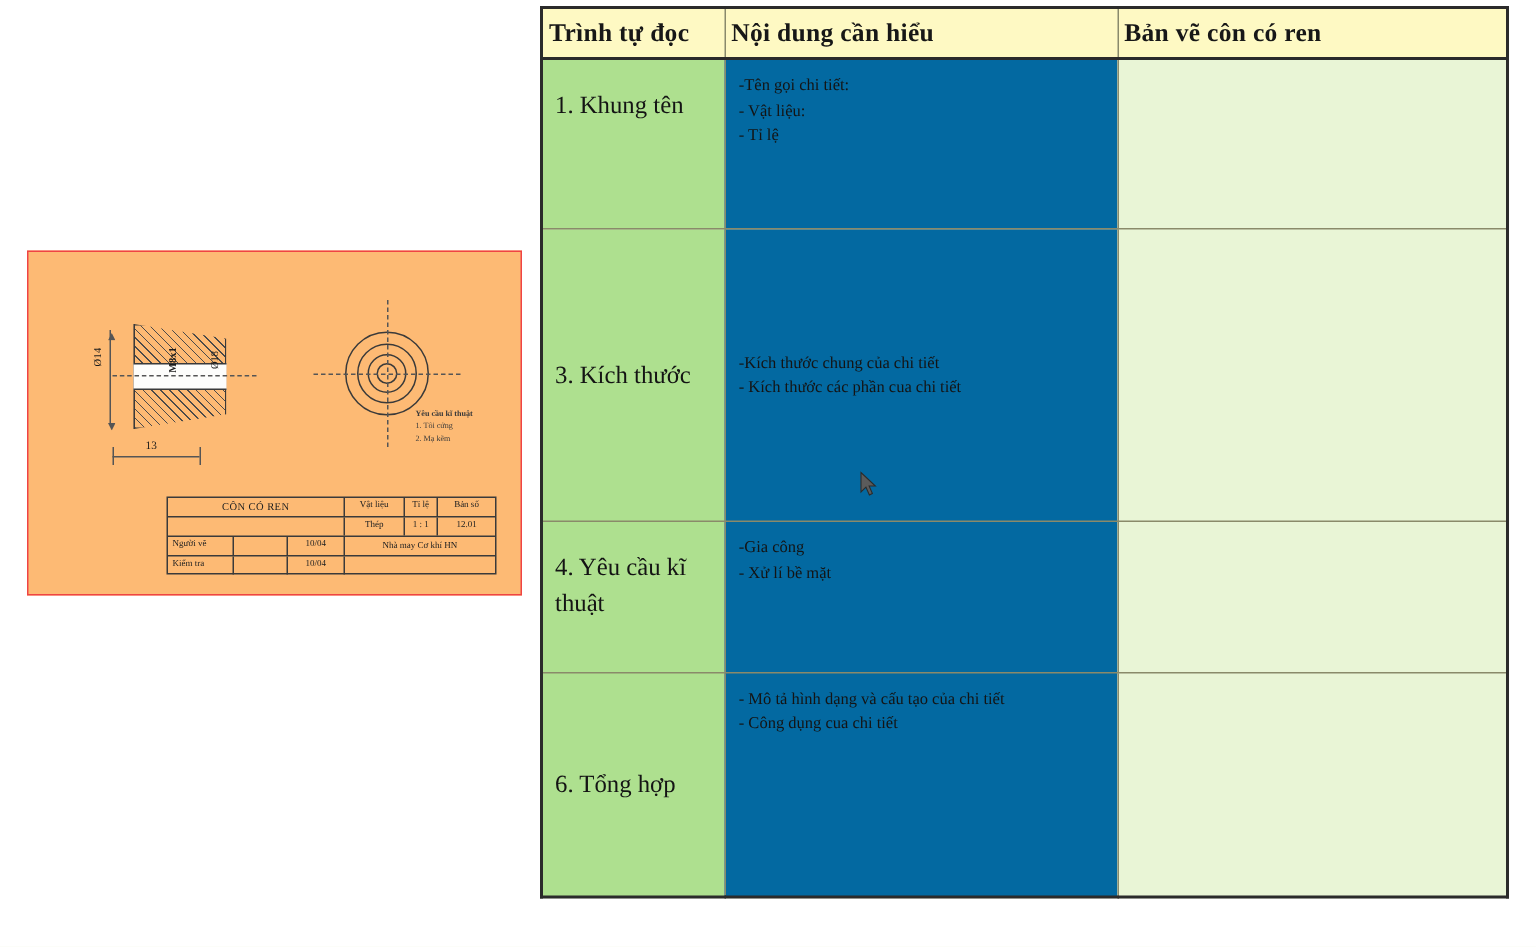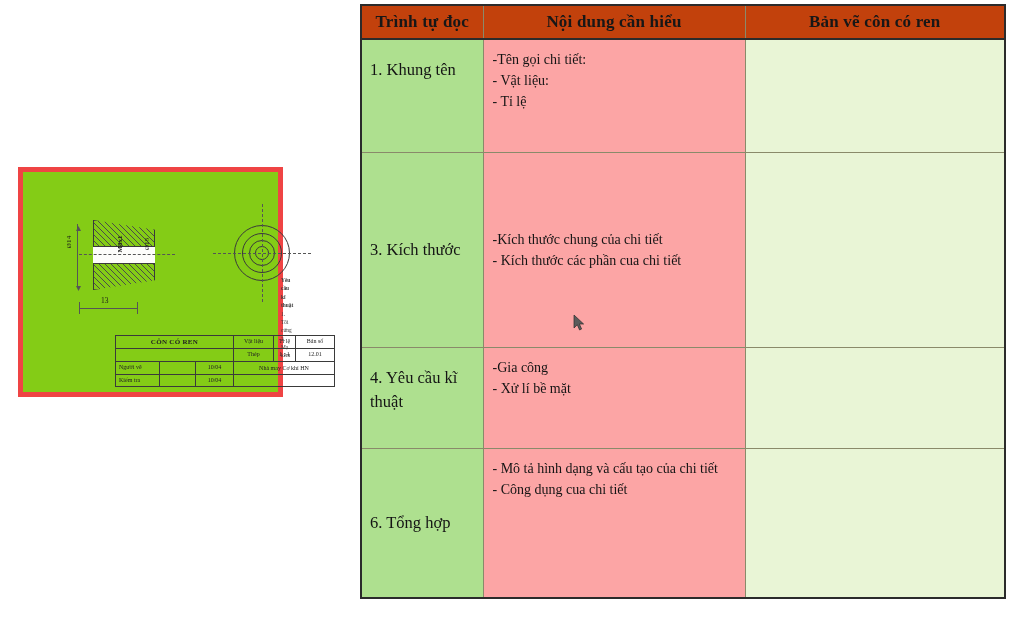--- a/index.html
+++ b/index.html
@@ -14,24 +14,24 @@
     overflow: hidden;
     font-family: "Liberation Serif", serif;
     color: #1a1a1a;
   }
 
   
   #drawing-panel {
     position: absolute;
     left: 18px;
     top: 167px;
-    width: 265px;
+    width: 330px;
     height: 230px;
-    background: #84cc16;
-    border: 5px solid #ef4444;
+    background: #fdba74;
+    border: 1px solid #ef4444;
     box-sizing: border-box;
   }
 
   .dw-part {
     position: absolute;
     left: 52px;
     top: 48px;
     width: 86px;
     height: 70px;
   }
@@ -216,21 +216,21 @@
     padding: 2px 3px;
     overflow: hidden;
     white-space: nowrap;
   }
   .tb-c.last { border-right: none; }
   .tb-name {
     width: 118px;
     display: flex;
     align-items: center;
     justify-content: center;
-    font-weight: bold;
+    font-weight: normal;
     font-size: 7px;
     letter-spacing: .3px;
   }
   .tb-mat { width: 40px; text-align: center; }
   .tb-scale { width: 22px; text-align: center; }
   .tb-num { width: 38px; text-align: center; }
   .tb-role { width: 44px; }
   .tb-sign { width: 36px; }
   .tb-date { width: 38px; text-align: center; }
   .tb-org {
@@ -258,22 +258,22 @@
     table-layout: fixed;
     background: #eef7df;
   }
   #reading-table th,
   #reading-table td {
     border: 1px solid #8a8a6a;
     vertical-align: top;
     box-sizing: border-box;
   }
   #reading-table thead th {
-    background: #c2410c;
-    text-align: center;
+    background: #fef9c3;
+    text-align: left;
     vertical-align: middle;
     font-weight: bold;
     font-size: 17px;
     padding: 6px 4px;
     border-bottom: 2px solid #2b2b2b;
     color: #171717;
     letter-spacing: .2px;
     margin-top: 33px;
   }
   col.c-order { width: 122px; }
@@ -281,22 +281,22 @@
   col.c-drawing { width: 260px; }
 
   td.order-cell {
     background: #aee08f;
     font-size: 16.5px;
     padding: 18px 8px;
     line-height: 1.45;
     color: #141414;
   }
   td.content-cell {
-    background: #fca5a5;
-    font-size: 14px;
+    background: #0369a1;
+    font-size: 11px;
     padding: 9px 9px;
     line-height: 1.5;
     color: #141414;
   }
   td.drawing-cell {
     background: #e9f5d6;
   }
   .content-cell .ln { display: block; white-space: pre-wrap; }
 
   

